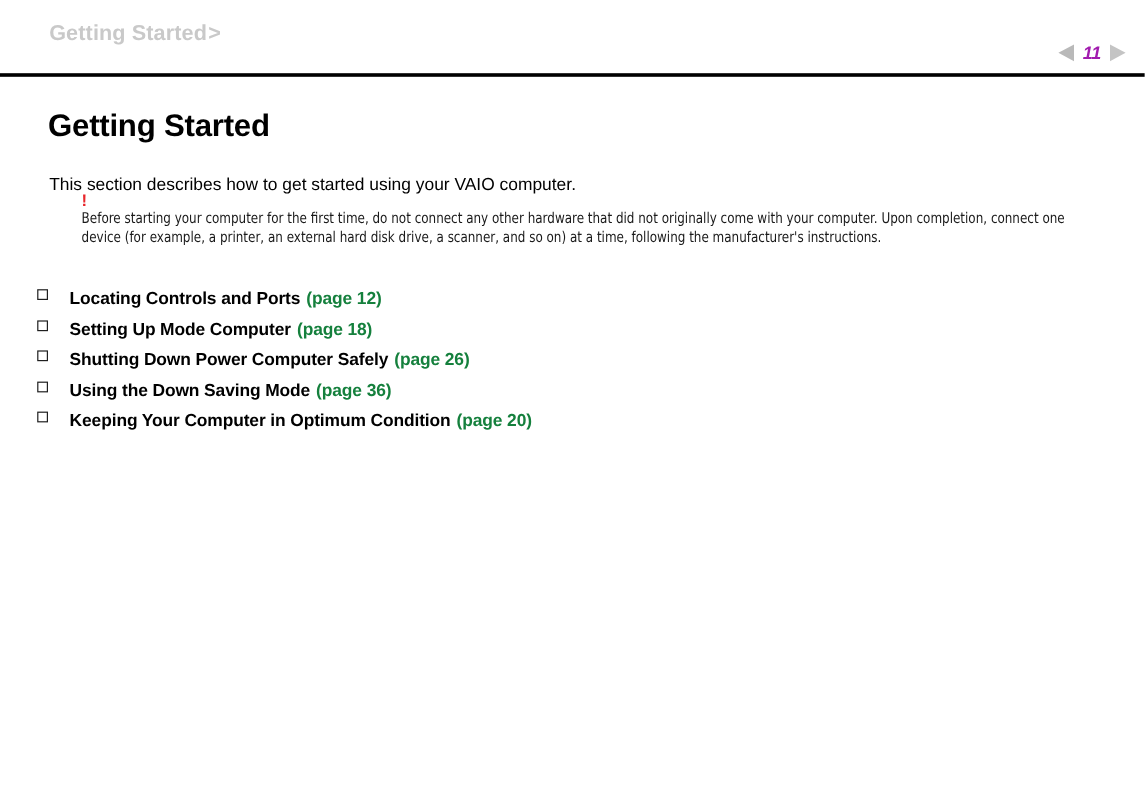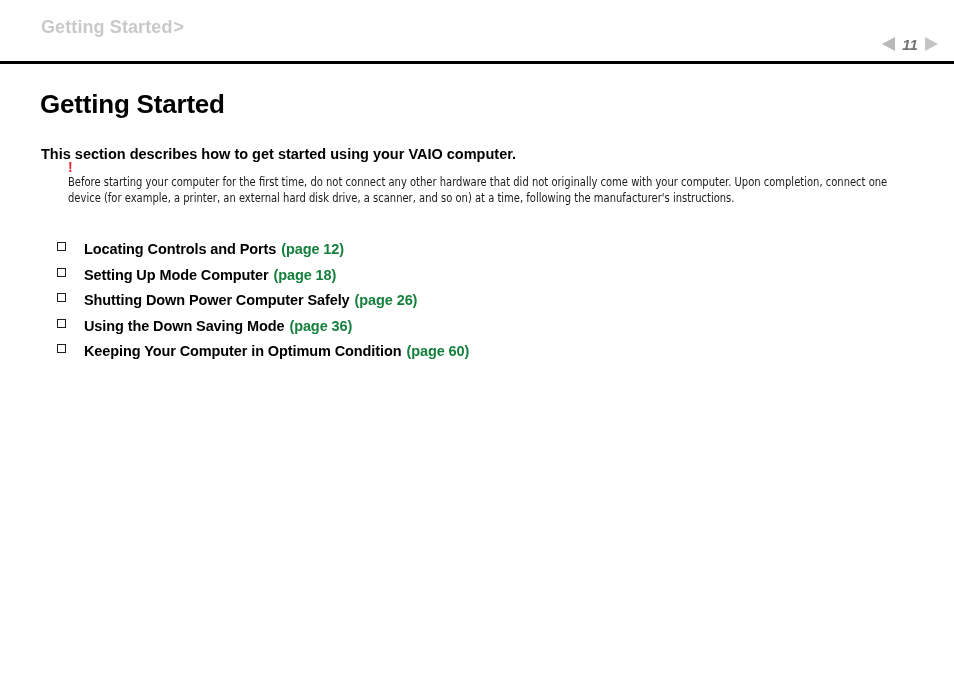--- a/index.html
+++ b/index.html
@@ -61,21 +61,21 @@
   }
   .nav-arrow.next {
     border-top: 7px solid transparent;
     border-bottom: 7px solid transparent;
     border-left: 13px solid #c4c4c4;
   }
   .page-number {
     font-size: 15px;
     font-weight: bold;
     font-style: italic;
-    color: #737373;
+    color: #a21caf;
     min-width: 16px;
     text-align: center;
     line-height: 1;
   }
 
   .header-rule {
     position: absolute;
     left: 0;
     top: 61px;
     width: 954px;
@@ -104,21 +104,20 @@
   }
 
   .intro-text {
     position: absolute;
     left: 41px;
     top: 68px;
     font-size: 14.5px;
     color: #000000;
     line-height: 1.2;
     white-space: nowrap;
-    font-weight: bold;
   }
 
   
   .note-block {
     position: absolute;
     left: 68px;
     top: 98px;
     width: 845px;
   }
   .note-icon {
@@ -136,21 +135,21 @@
     line-height: 15.5px;
     color: #1a1a1a;
     transform: scaleX(0.895);
     transform-origin: left top;
     width: 945px;
   }
 
   
   .link-list {
     position: absolute;
-    left: 57px;
+    left: 31px;
     top: 178px;
     width: 880px;
     list-style: none;
     margin: 0;
     padding: 0;
   }
   .link-item {
     display: flex;
     align-items: baseline;
     height: 25.6px;
@@ -246,17 +245,17 @@
       <span class="link-page">(page 26)</span>
     </li>
     <li class="link-item">
       <span class="bullet-icon"></span>
       <span class="link-label">Using the Down Saving Mode</span>
       <span class="link-page">(page 36)</span>
     </li>
     <li class="link-item">
       <span class="bullet-icon"></span>
       <span class="link-label">Keeping Your Computer in Optimum Condition</span>
-      <span class="link-page">(page 60)</span>
+      <span class="link-page">(page 20)</span>
     </li>
   </ul>
 
 </div>
 
 </body></html>

